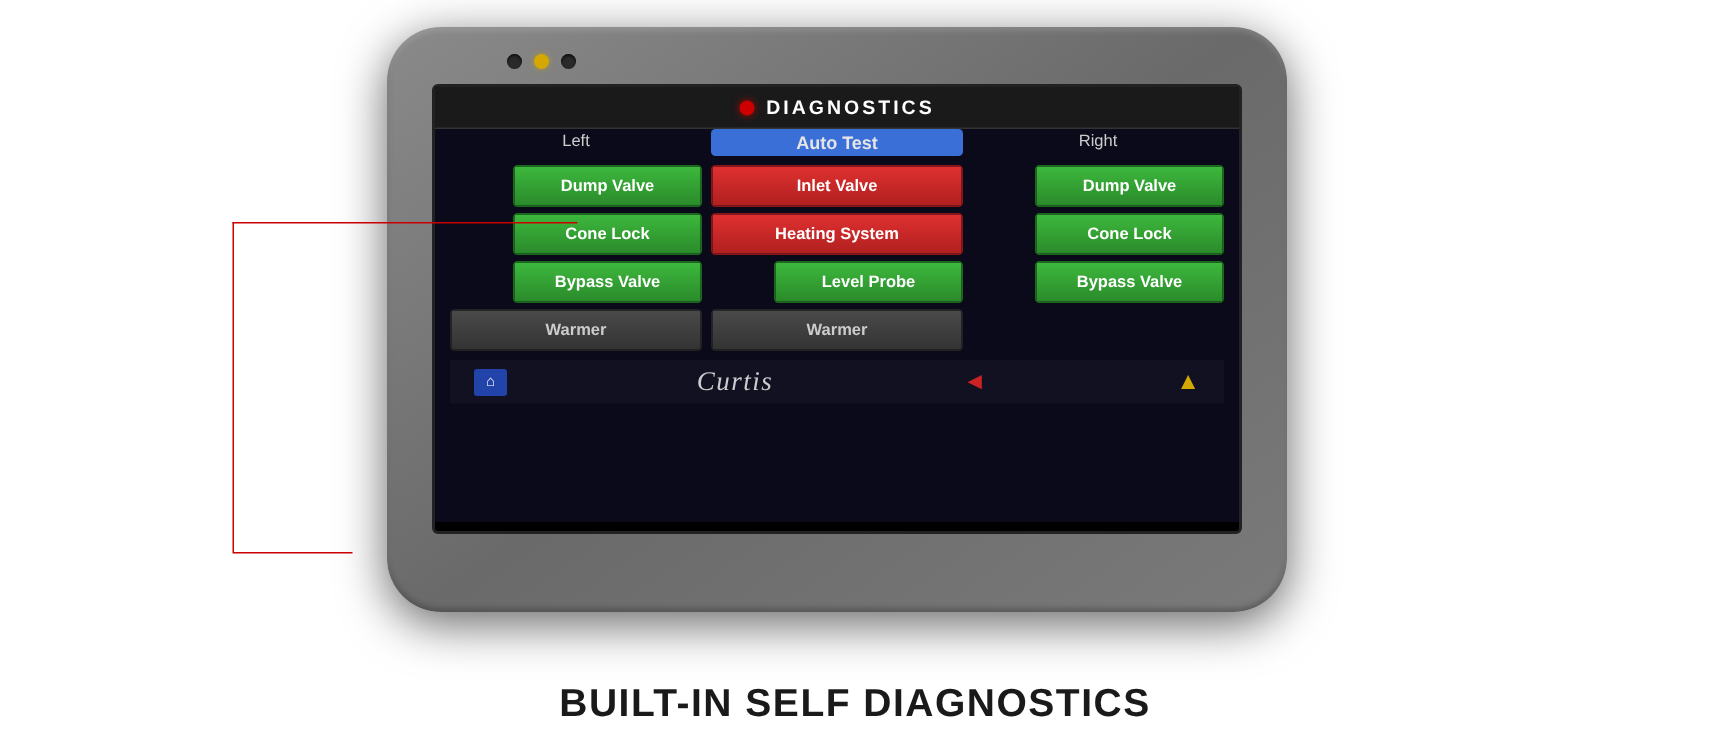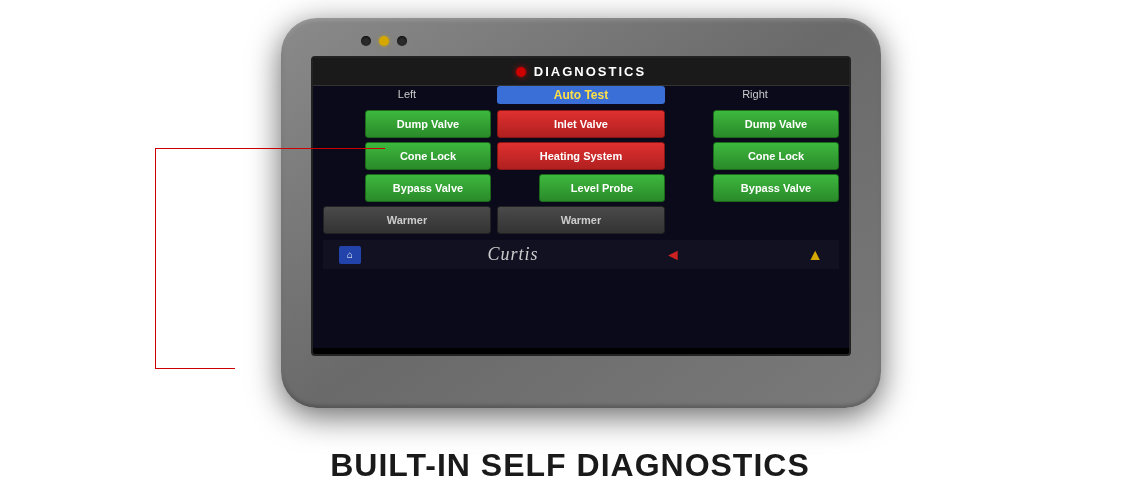--- a/index.html
+++ b/index.html
@@ -47,21 +47,21 @@
       width: 80px;
       height: 1px;
       background: #cc0000;
       z-index: 10;
     }
 
     
     .device {
       position: absolute;
       top: 18px;
-      left: 281px;
+      left: 258px;
       width: 600px;
       height: 390px;
       background: linear-gradient(145deg, #8a8a8a, #6a6a6a, #7a7a7a);
       border-radius: 36px;
       box-shadow: 
         0 8px 32px rgba(0,0,0,0.6),
         inset 0 2px 4px rgba(255,255,255,0.2),
         inset 0 -2px 4px rgba(0,0,0,0.3);
       display: flex;
       flex-direction: column;
@@ -138,21 +138,21 @@
       margin-bottom: 2px;
     }
     .col-header {
       text-align: center;
       color: #cccccc;
       font-size: 11px;
       padding: 2px 0;
     }
     .col-header.auto-test {
       background: #3a6fd8;
-      color: #fde047;
+      color: #e5e5e5;
       font-weight: bold;
       border-radius: 3px;
       font-size: 12px;
     }
 
     
     .btn-row {
       display: grid;
       grid-template-columns: 1fr 1fr 1fr;
       gap: 6px;
@@ -222,21 +222,21 @@
 
     
     .bottom-section {
       position: absolute;
       bottom: 20px;
       left: 0;
       right: 0;
       text-align: center;
     }
     .main-title {
-      font-size: 32px;
+      font-size: 26px;
       font-weight: 900;
       color: #1a1a1a;
       letter-spacing: 1px;
       text-transform: uppercase;
     }
     .sub-title {
       font-size: 12px;
       color: #444444;
       letter-spacing: 2px;
       margin-top: 4px;

